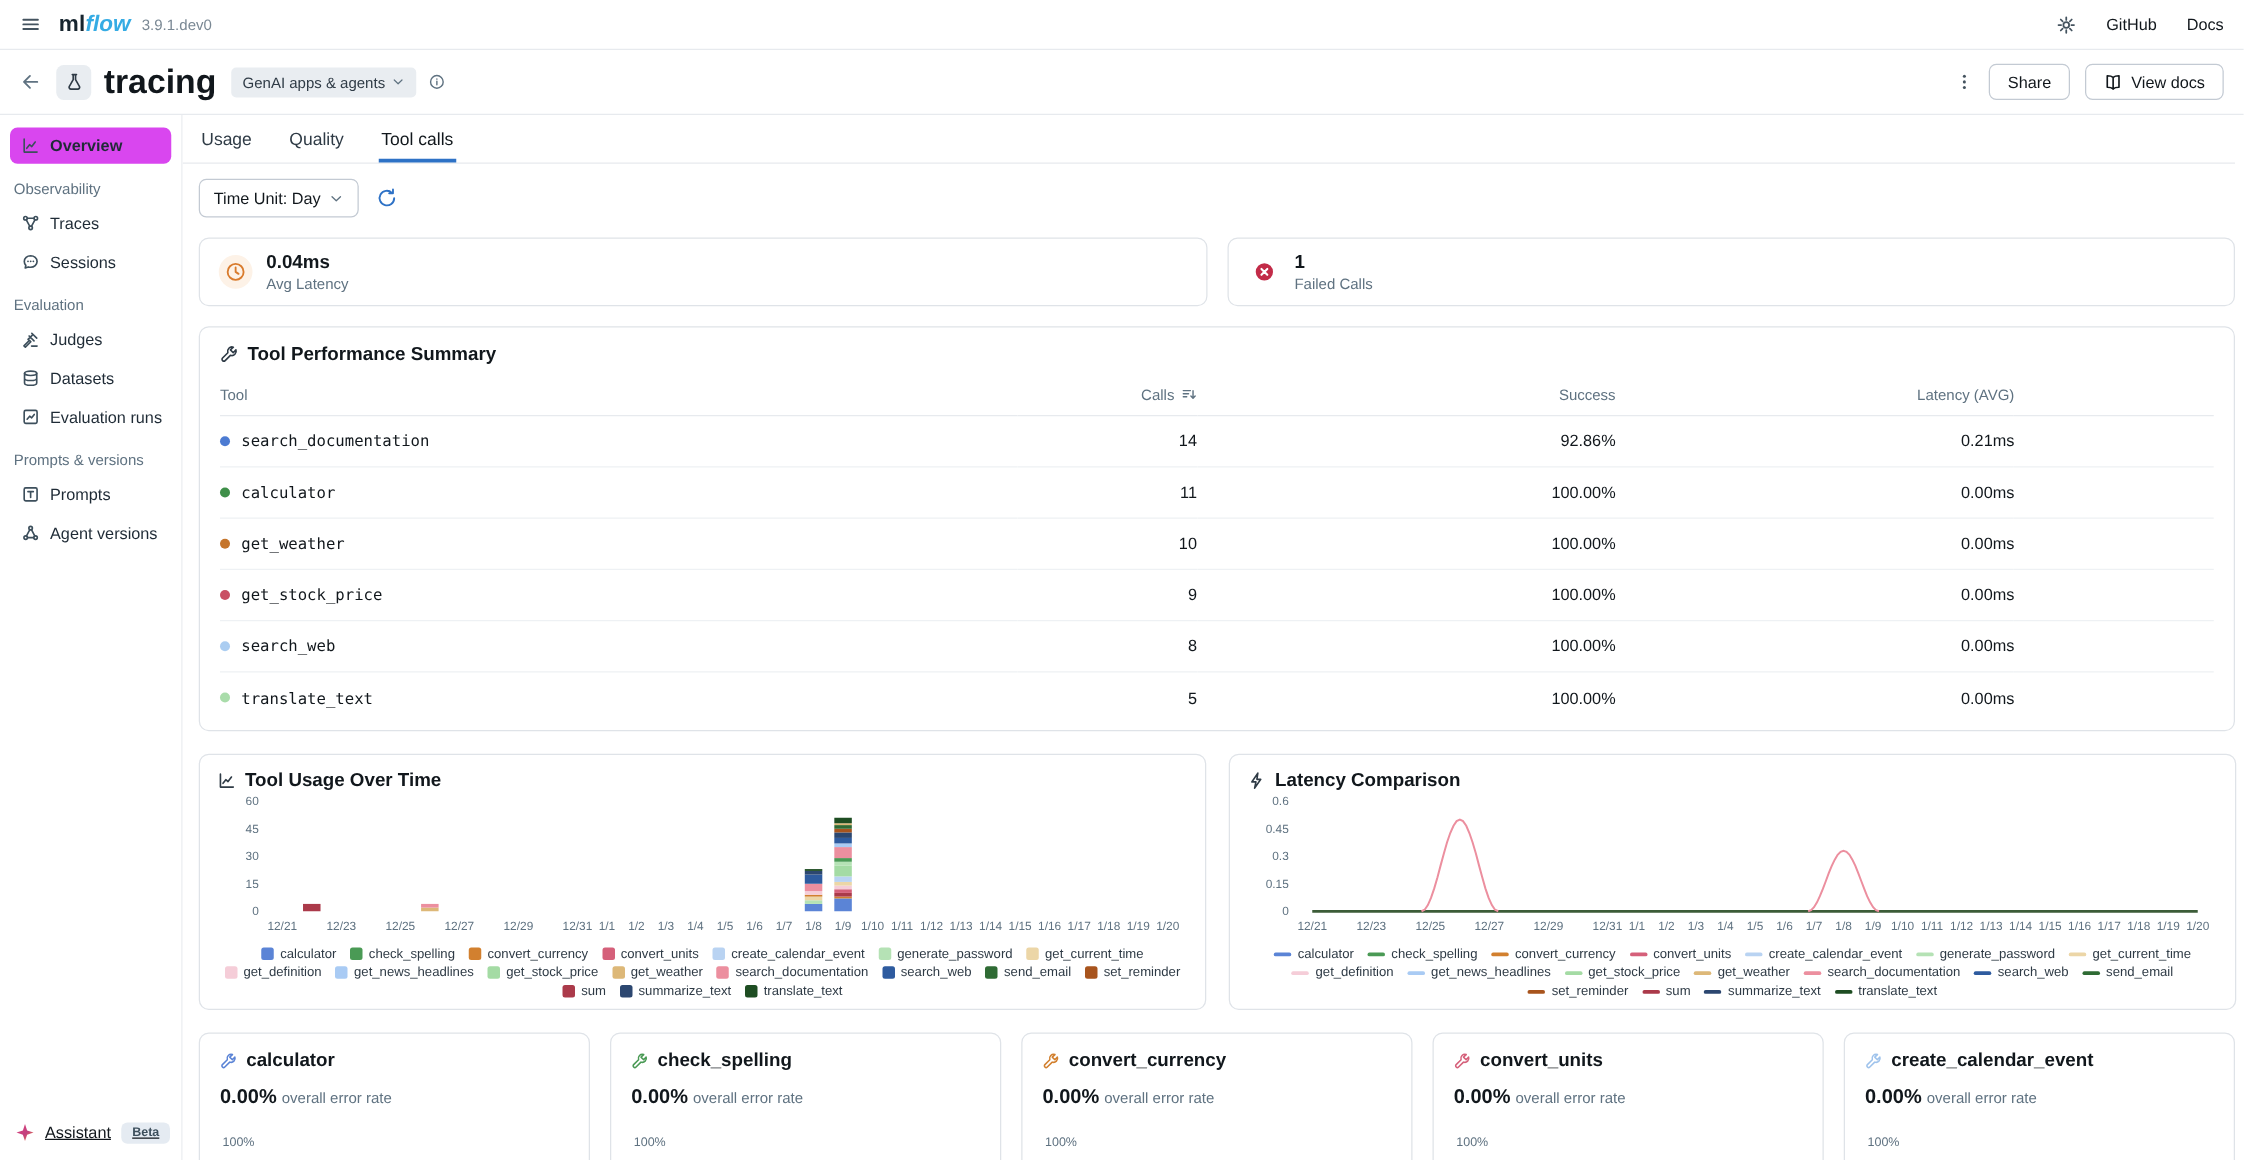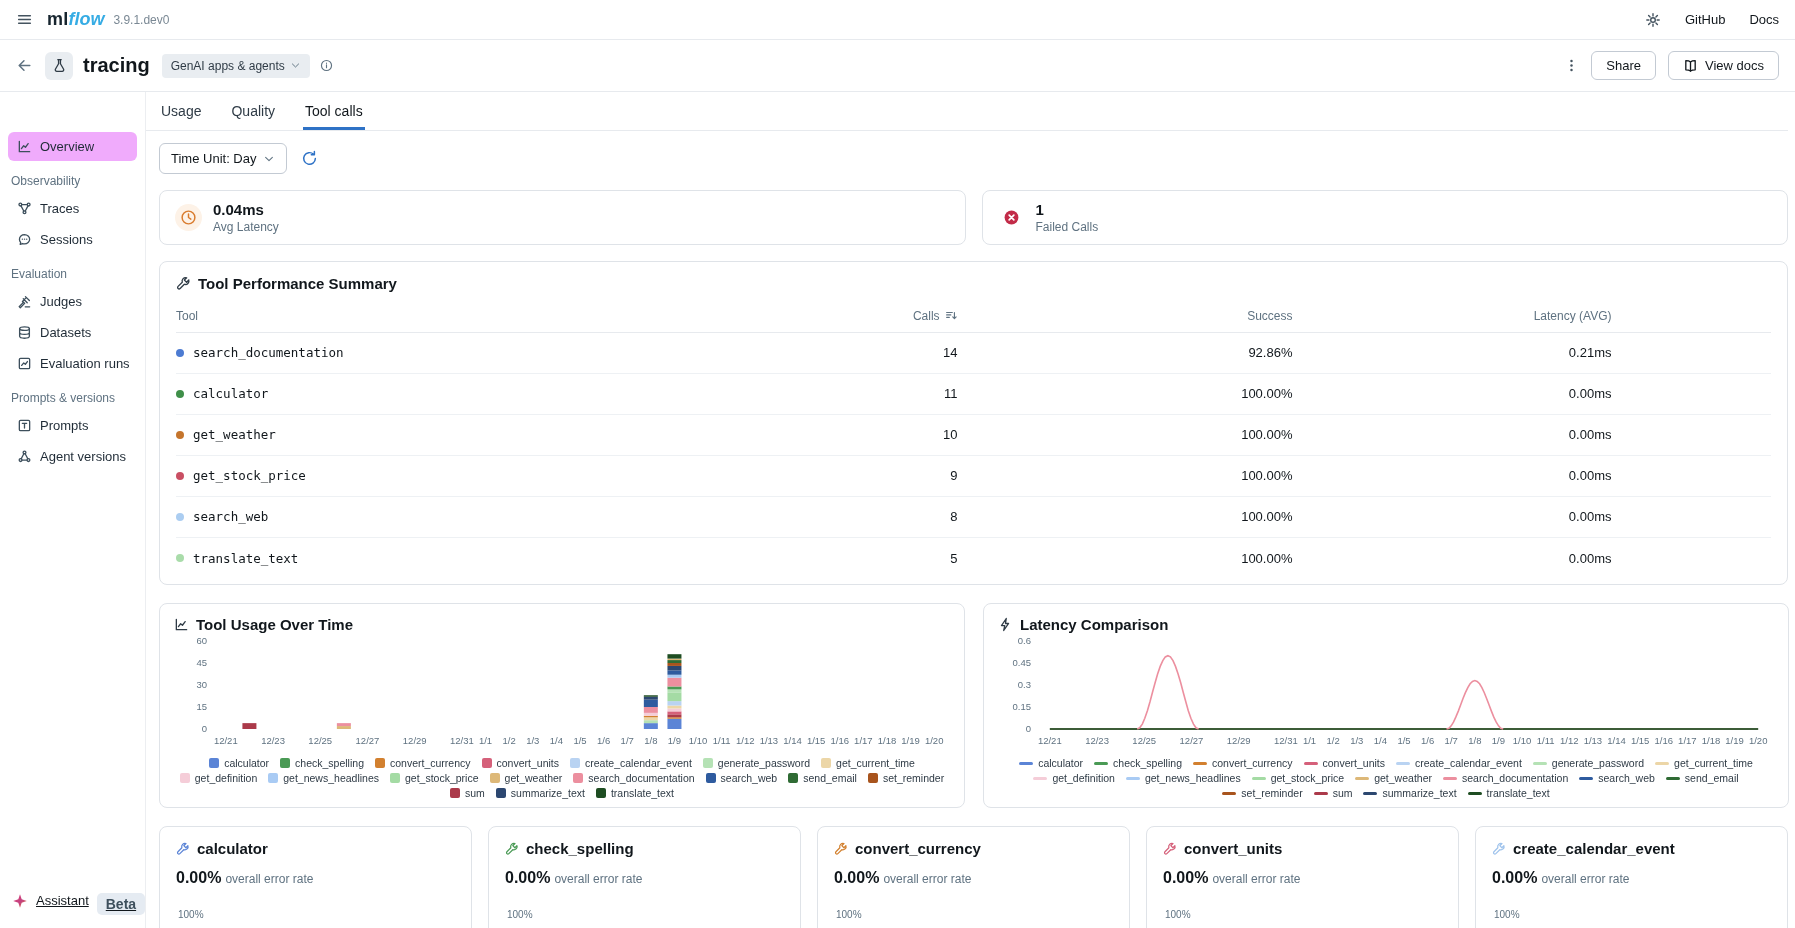--- a/index.html
+++ b/index.html
@@ -13,35 +13,35 @@
   .topnav { display:flex; align-items:center; height:40px; padding:0 16px; border-bottom:1px solid #e7eaee; }
   .logo { display:flex; align-items:baseline; margin-left:14px; cursor:pointer; }
   .logo-ml { font-weight:700; font-size:18px; color:#17252f; letter-spacing:.2px; }
   .logo-flow { font-style:italic; font-weight:600; font-size:18px; color:#36ace4; }
   .version { margin-left:9px; font-size:12px; color:#7a8894; }
   .topnav-right { margin-left:auto; display:flex; align-items:center; gap:24px; font-size:13px; }
 
   
   .pagehead { display:flex; align-items:center; height:52px; padding:0 16px; gap:10px; border-bottom:1px solid #e7eaee; }
   .exp-icon-box { width:28px; height:28px; border-radius:6px; background:#e9edf1; display:flex; align-items:center; justify-content:center; color:#2f3b46; }
-  .page-title { font-size:20px; font-weight:700; margin-right:2px; }
+  .page-title { font-size:27px; font-weight:700; margin-right:2px; }
   .exp-badge { display:flex; align-items:center; gap:5px; background:#e9edf1; border-radius:4px; padding:5px 9px; font-size:12px; color:#2f3b46; cursor:pointer; }
   .head-right { margin-left:auto; display:flex; gap:12px; }
   .btn { display:flex; align-items:center; gap:7px; border:1px solid #c3cad3; background:#fff; border-radius:6px;
     padding:6px 14px; font-size:13px; color:#11171c; cursor:pointer; font-family:inherit; }
 
   
   .layout { display:flex; height:836px; position:relative; }
   .sidebar { width:146px; flex:0 0 146px; border-right:1px solid #eceef1; padding:10px 8px 0; position:relative; }
   .side-item { display:flex; align-items:center; gap:8px; padding:7px 9px; border-radius:6px; font-size:13px; color:#1f2b36; cursor:pointer; margin-bottom:2px; white-space:nowrap; }
-  .side-item.active { background:#f0abfc; font-weight:400;margin-top:30px; }
+  .side-item.active { background:#d946ef; font-weight:700; }
   .side-item .si-icon { color:#3d4f5c; display:flex; }
   .side-heading { font-size:12px; color:#5f7281; padding:11px 3px 6px; white-space:nowrap; }
   .assistant { position:absolute; left:12px; bottom:13px; display:flex; align-items:flex-start; gap:8px; font-size:13px; cursor:pointer;text-decoration:underline; }
-  .beta { background:#e5ebf2; color:#3d4f5c; font-size:14px; font-weight:600; padding:3px 9px; border-radius:5px; }
+  .beta { background:#e5ebf2; color:#3d4f5c; font-size:10px; font-weight:600; padding:3px 9px; border-radius:5px; }
 
   .main { flex:1; padding:0 7px 0 0; margin-left:0; overflow:hidden; }
 
   .tabs { display:flex; gap:26px; border-bottom:1px solid #e7eaee; padding-left:13px; }
   .tab { padding:11px 2px 8px; font-size:14px; color:#2f3b46; border-bottom:3px solid transparent; cursor:pointer; }
   .tab.active { font-weight:400; color:#11171c; border-bottom-color:#2e72c6; }
 
   .filters { display:flex; align-items:center; gap:10px; margin:12px 0 0 13px; }
   .filter-btn { display:flex; align-items:center; gap:7px; border:1px solid #c3cad3; border-radius:6px; background:#fff;
     padding:7px 11px; font-size:13px; color:#11171c; cursor:pointer; font-family:inherit; }

